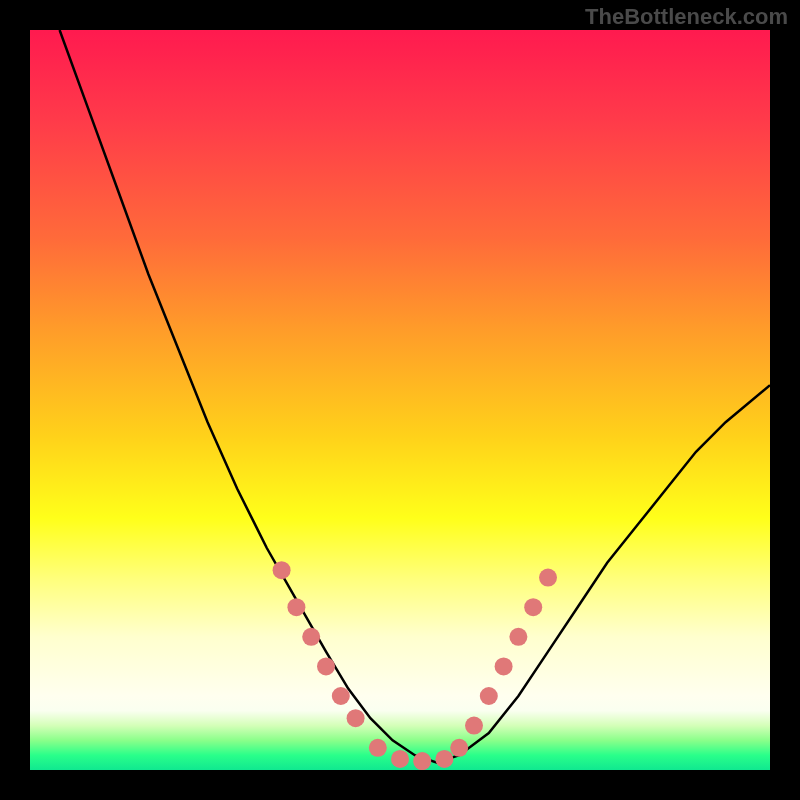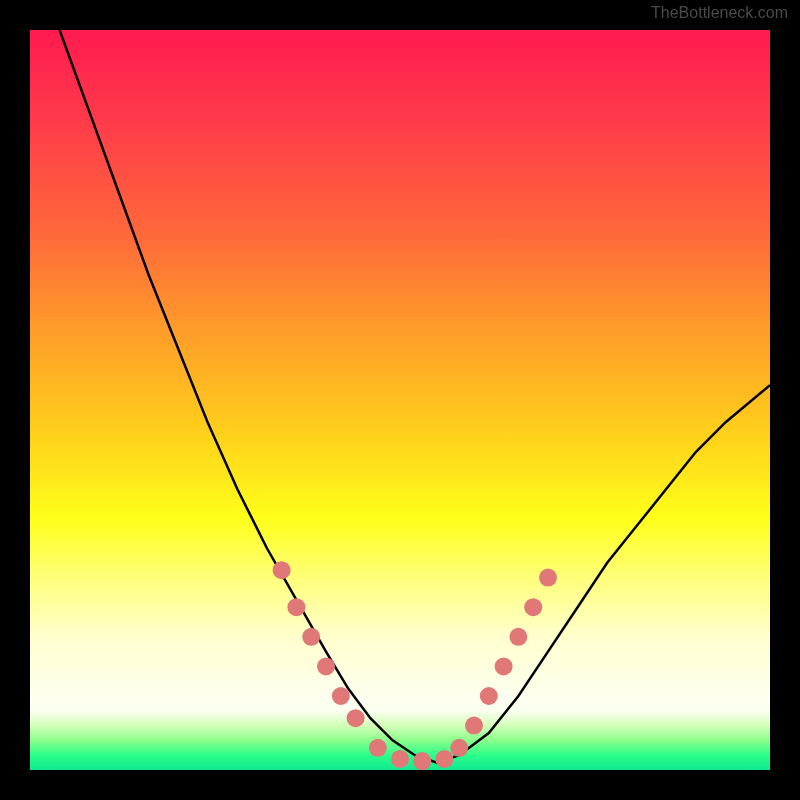--- a/index.html
+++ b/index.html
@@ -9,22 +9,22 @@
     background: #000;
     overflow: hidden;
     position: relative;
     font-family: Arial, sans-serif;
   }
   .watermark {
     position: absolute;
     top: 4px;
     right: 12px;
     color: #4a4a4a;
-    font-size: 16px;
-    font-weight: normal;
+    font-size: 22px;
+    font-weight: bold;
     z-index: 10;
   }
   .plot-area {
     position: absolute;
     left: 30px;
     top: 30px;
     width: 740px;
     height: 740px;
     background: linear-gradient(to bottom,
       #ff1a4f 0%,

